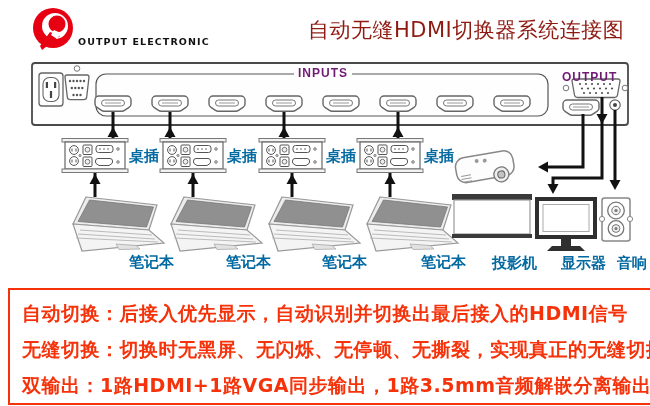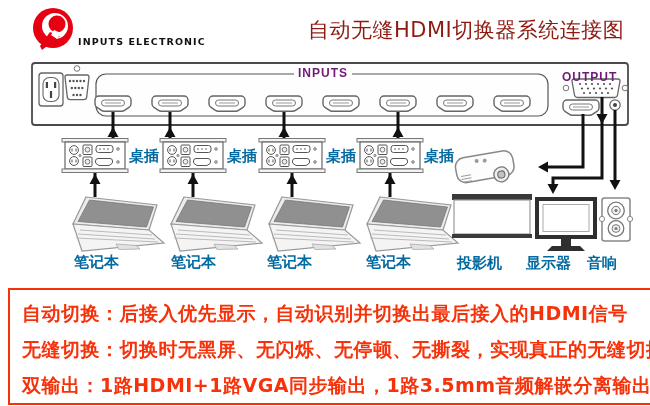--- a/index.html
+++ b/index.html
@@ -8,39 +8,39 @@
   .abs{position:absolute;}
   .brand-cn{left:76px;top:8px;font-size:25px;font-weight:bold;letter-spacing:3px;color:#e60012;white-space:nowrap;}
   .brand-en{left:78px;top:36px;font-size:9.5px;font-weight:bold;letter-spacing:1.1px;color:#111;white-space:nowrap;}
   .page-title{left:308px;top:16px;width:336px;font-size:21px;font-weight:normal;letter-spacing:.5px;color:#8f1a12;white-space:nowrap;}
   .panel-label{font-family:Liberation Sans, sans-serif;font-weight:bold;font-size:12px;color:#701a75;
                text-align:center;background:#fff;line-height:13px;letter-spacing:1px;}
   .inputs-label{left:294px;top:67px;width:58px;}
   .output-label{left:562px;top:71px;width:52px;background:transparent;}
   .zh-label{font-size:15px;font-weight:bold;color:#0369a1;white-space:nowrap;}
   .desk-label{top:147px;width:34px;}
-  .dev-label{top:254px;text-align:left;}
+  .dev-label{top:254px;text-align:right;}
   .feature-box{left:8px;top:288px;width:626px;height:108px;border:2px solid #f5320a;background:#fff;
                padding:5px 12px 0 12px;box-sizing:content-box;}
   .feature-line{font-size:19px;font-weight:bold;color:#f5320a;line-height:36px;letter-spacing:.5px;white-space:nowrap;}
   svg{display:block;}
 </style>
 </head>
 <body>
 
 <div class="canvas">
 
   <svg class="abs" style="left:30px;top:6px" width="46" height="46" viewBox="0 0 46 46">
     <circle cx="23" cy="22" r="20" fill="#e60012"></circle>
     <circle cx="25" cy="20" r="13" fill="#ffffff"></circle>
     <circle cx="27" cy="18" r="8.5" fill="#e60012"></circle>
     <polygon points="20,26 30,30 12,44 10,40" fill="#e60012"></polygon>
     <polygon points="24,24 31,27 27,33 21,29" fill="#ffffff"></polygon>
   </svg>
-  <div class="abs brand-en">INPUTS ELECTRONIC</div>
+  <div class="abs brand-en">OUTPUT ELECTRONIC</div>
   <div class="abs page-title" style="color: rgb(143, 26, 18);">自动无缝HDMI切换器系统连接图</div>
 
   <svg class="abs" style="left:0;top:0" width="650" height="406" viewBox="0 0 650 406">
     <defs>
       <g id="hdmiport">
         <path d="M4,0 h28 a4,4 0 0 1 4,4 v4 a4,4 0 0 1 -2,3.4 l-4.5,3 a5,5 0 0 1 -2.7,.8 h-17.6 a5,5 0 0 1 -2.7,-.8 l-4.5,-3 A4,4 0 0 1 0,8 V4 a4,4 0 0 1 4,-4 z" fill="#fff" stroke="#666" stroke-width="1.4"></path>
         <rect x="6.5" y="4" width="23" height="6" rx="3" fill="#fff" stroke="#777" stroke-width="1"></rect>
         <line x1="10" y1="7" x2="26" y2="7" stroke="#999" stroke-width="1"></line>
       </g>
       <g id="deskbox">

